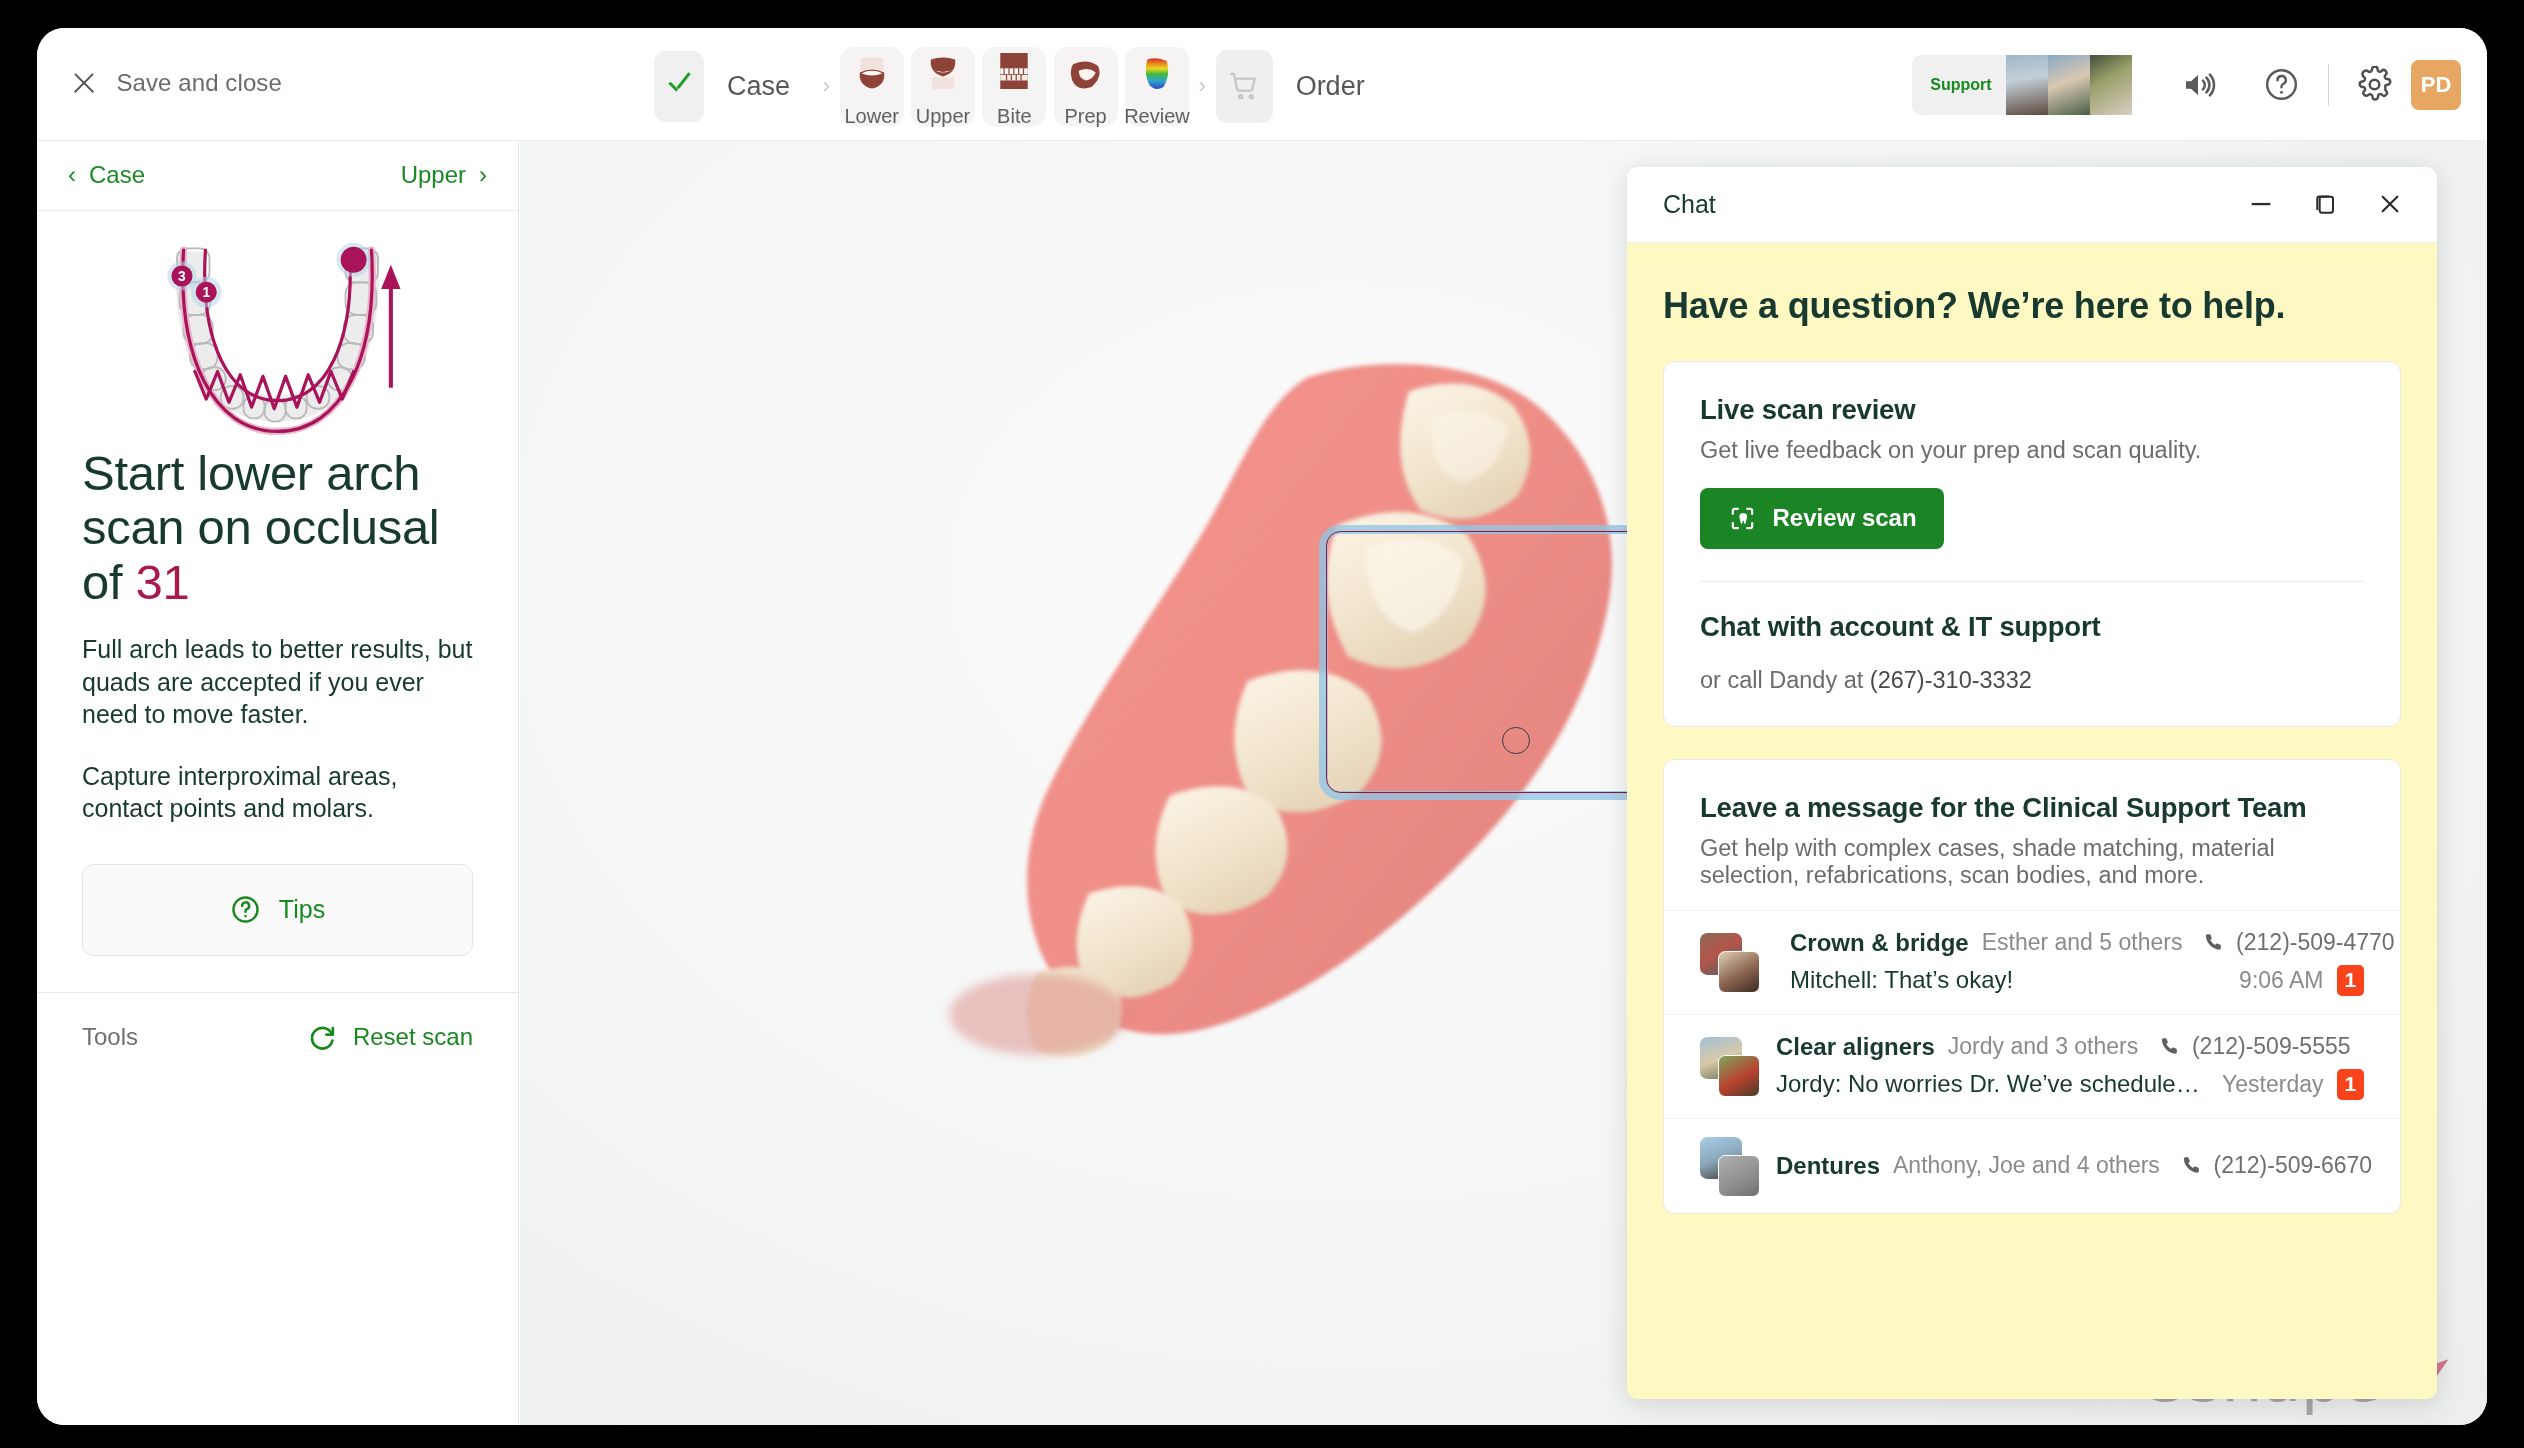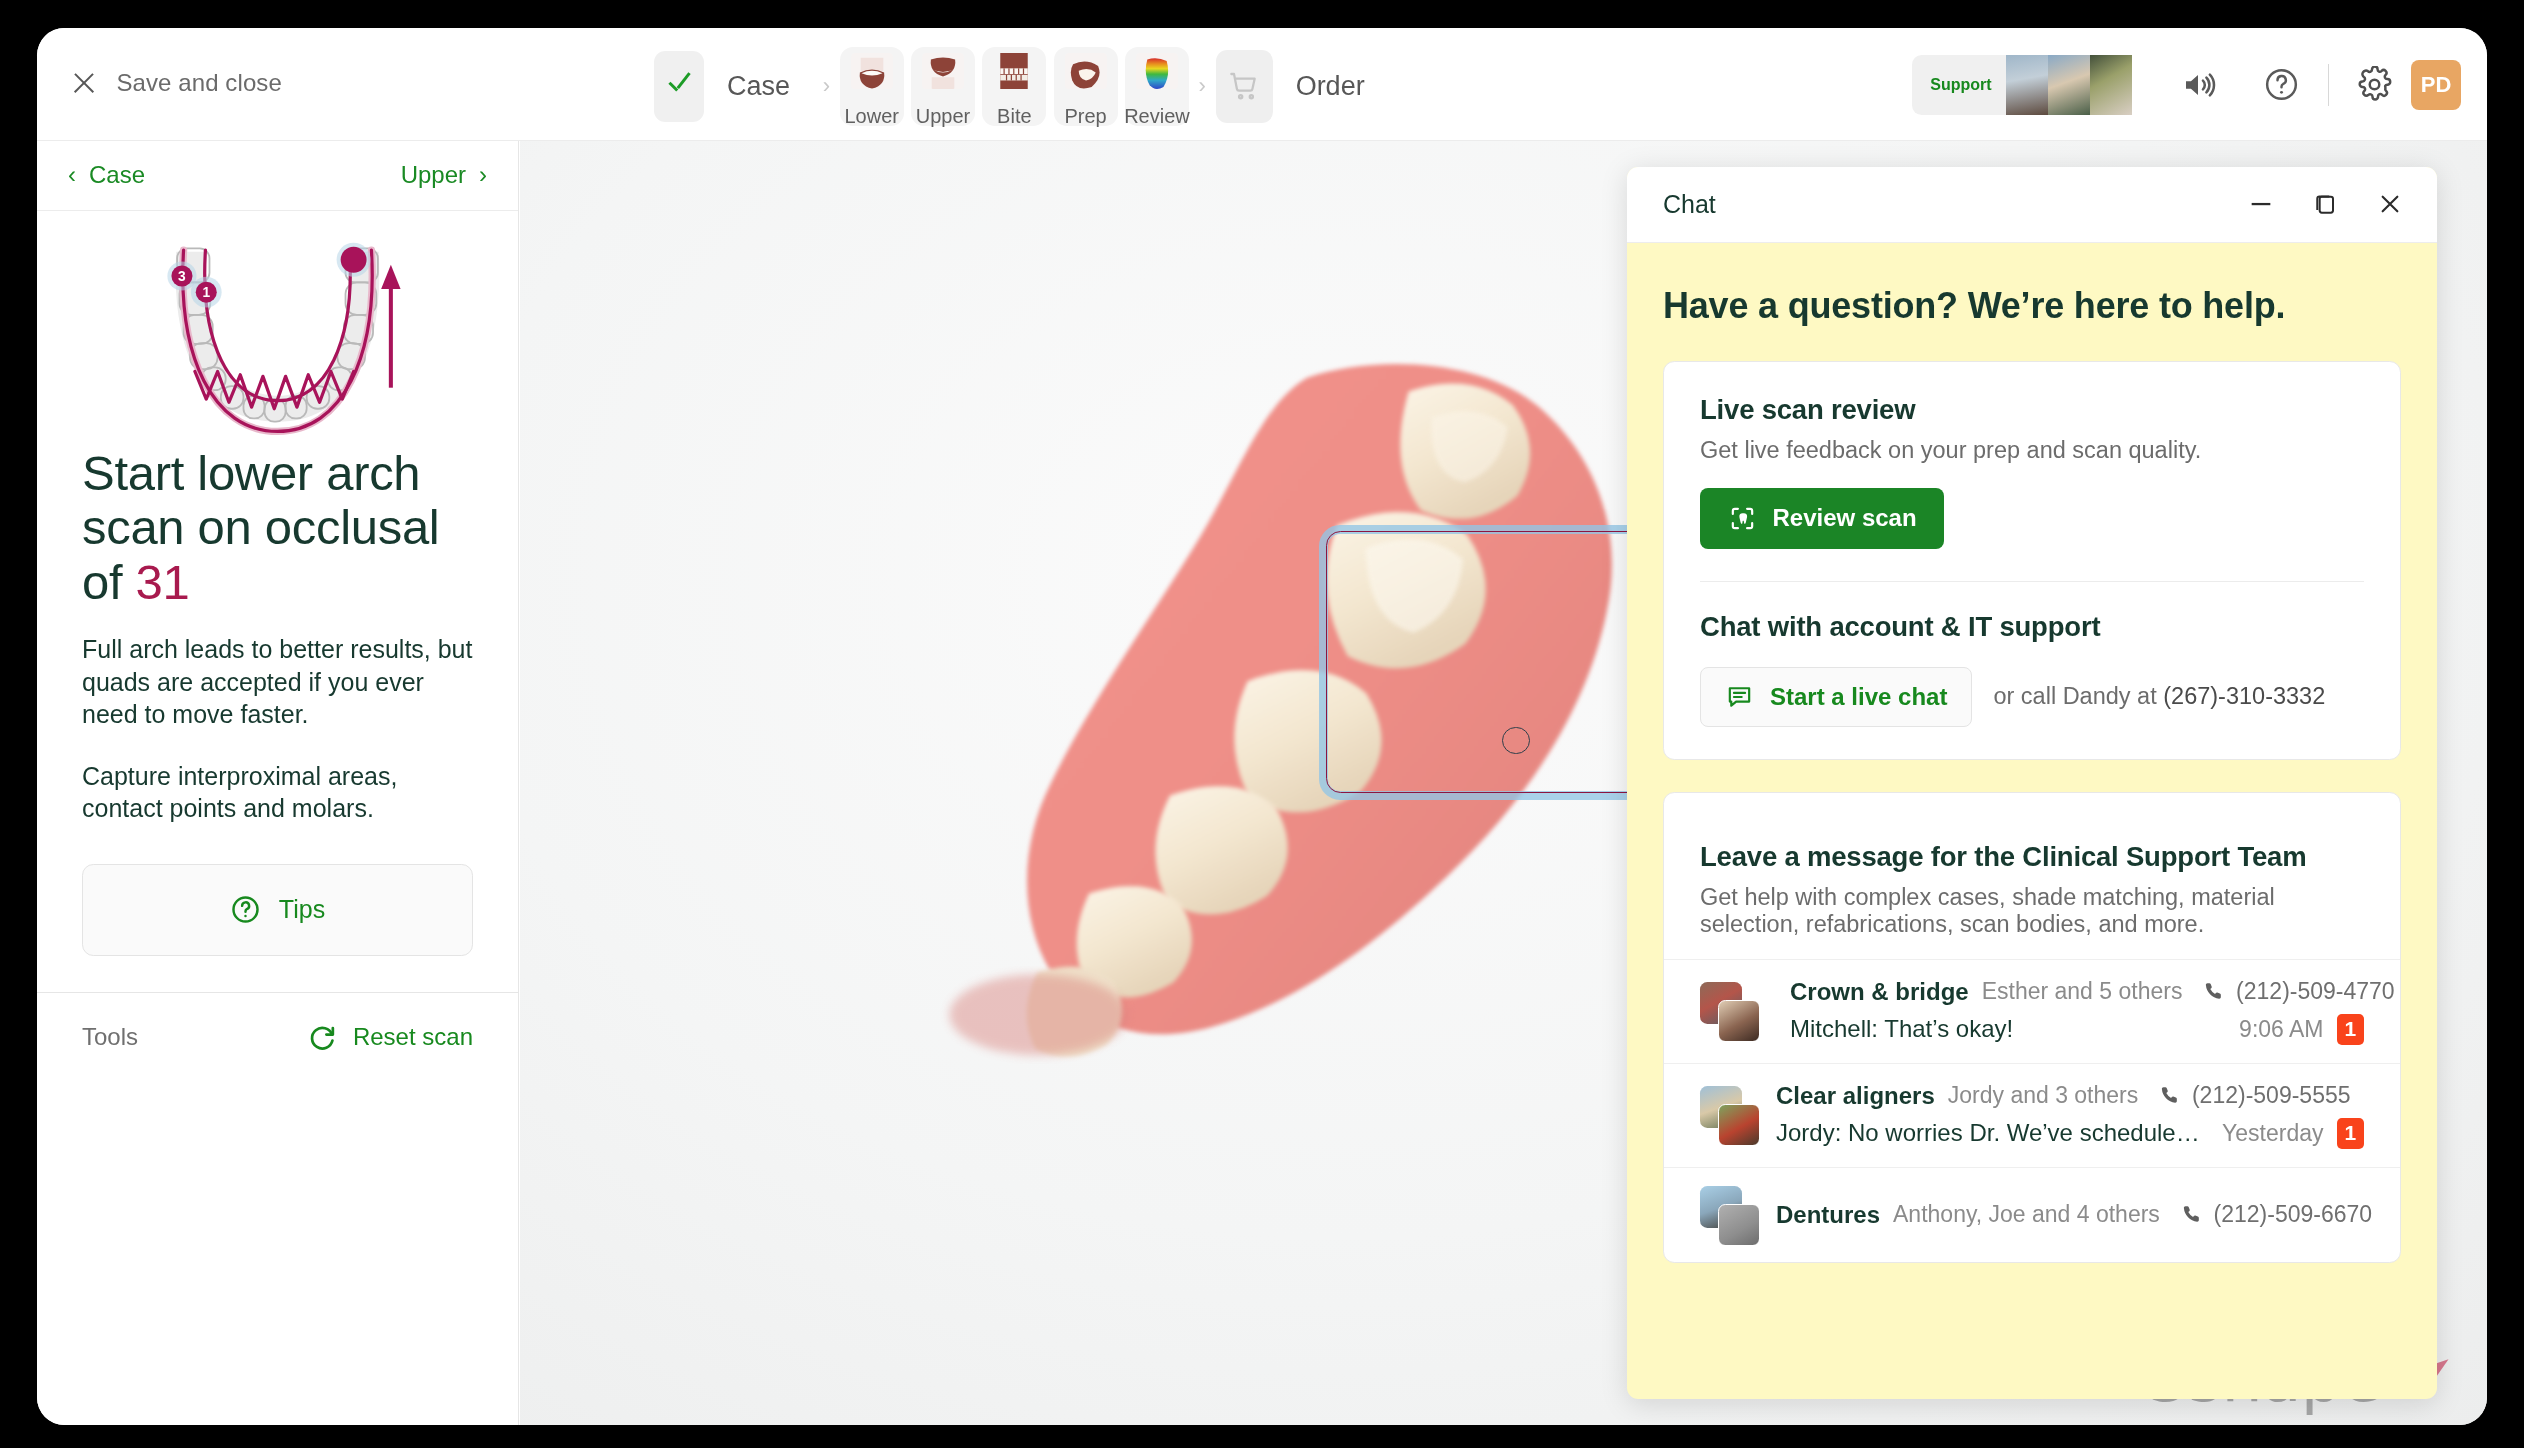--- a/index.html
+++ b/index.html
@@ -274,21 +274,21 @@
   .chat-cta-row { display:flex; align-items:center; gap: 21px; margin-top: 24px; }
   .btn-ghost {
     display:inline-flex; align-items:center; gap: 16px;
     border:0.8px solid #e4e4e4; background:#fafafa; border-radius: 8px;
     height: 60px; padding: 0 24px; cursor:pointer;
     font-size: 24px; font-weight: 600; color:#17891e;
   }
   .call-note { font-size: 23.5px; color:#6c6c6c; }
   .call-note b { color:#4a4a4a; font-weight:400; }
 
-  .convo-card { padding: 48px 0 0 0; }
+  .convo-card { padding: 32px 0 0 0; }
   .convo-card .chead { padding: 0 36px; }
   .convo-list { margin-top: 21px; }
   .convo {
     display:flex; align-items:center; gap: 18px;
     padding: 18px 36px; cursor:pointer;
     border-top: 0.8px solid #efefef;
   }
   .convo:first-child { border-top: 0.8px solid #efefef; gap: 32px; }
   .avstack { width: 58px; height: 58px; position:relative; flex:0 0 58px; }
   .avstack .a1, .avstack .a2 {
@@ -674,27 +674,20 @@
             <path d="M4 8.2V5.6A1.6 1.6 0 0 1 5.6 4h2.6M15.8 4h2.6A1.6 1.6 0 0 1 20 5.6v2.6M20 15.8v2.6a1.6 1.6 0 0 1-1.6 1.6h-2.6M8.2 20H5.6A1.6 1.6 0 0 1 4 18.4v-2.6"></path>
             <path d="M12 7.6c-1.6 0-2.6.9-2.6 2.4 0 1.8.6 3 .9 4.6.2 1 .5 1.8 1.1 1.8.5 0 .5-.7.6-1.5.1-.6.2-1 .6-1s.5.4.6 1c.1.8.1 1.5.6 1.5.6 0 .9-.8 1.1-1.8.3-1.6.9-2.8.9-4.6 0-1.5-1-2.4-2.6-2.4z" fill="#ffffff" stroke="none"></path>
           </svg>
           <span>Review scan</span>
         </div>
 
         <div class="hr-soft"></div>
 
         <h3>Chat with account &amp; IT support</h3>
         <div class="chat-cta-row">
-          <div class="btn-ghost">
-            <svg width="29" height="29" viewBox="0 0 24 24" fill="none" stroke="#17891e" stroke-width="1.8" stroke-linecap="round" stroke-linejoin="round">
-              <path d="M4 5.2h16v11H9.2L5.2 19.6v-3.4H4z"></path>
-              <path d="M7.4 9h9.2M7.4 12.4h6.4"></path>
-            </svg>
-            <span>Start a live chat</span>
-          </div>
           <span class="call-note"><span>or call Dandy at </span><b>(267)-310-3332</b></span>
         </div>
       </div>
 
       <div class="card convo-card">
         <div class="chead">
           <h3>Leave a message for the Clinical Support Team</h3>
           <p class="sub">Get help with complex cases, shade matching, material selection, refabrications, scan bodies, and more.</p>
         </div>
 

